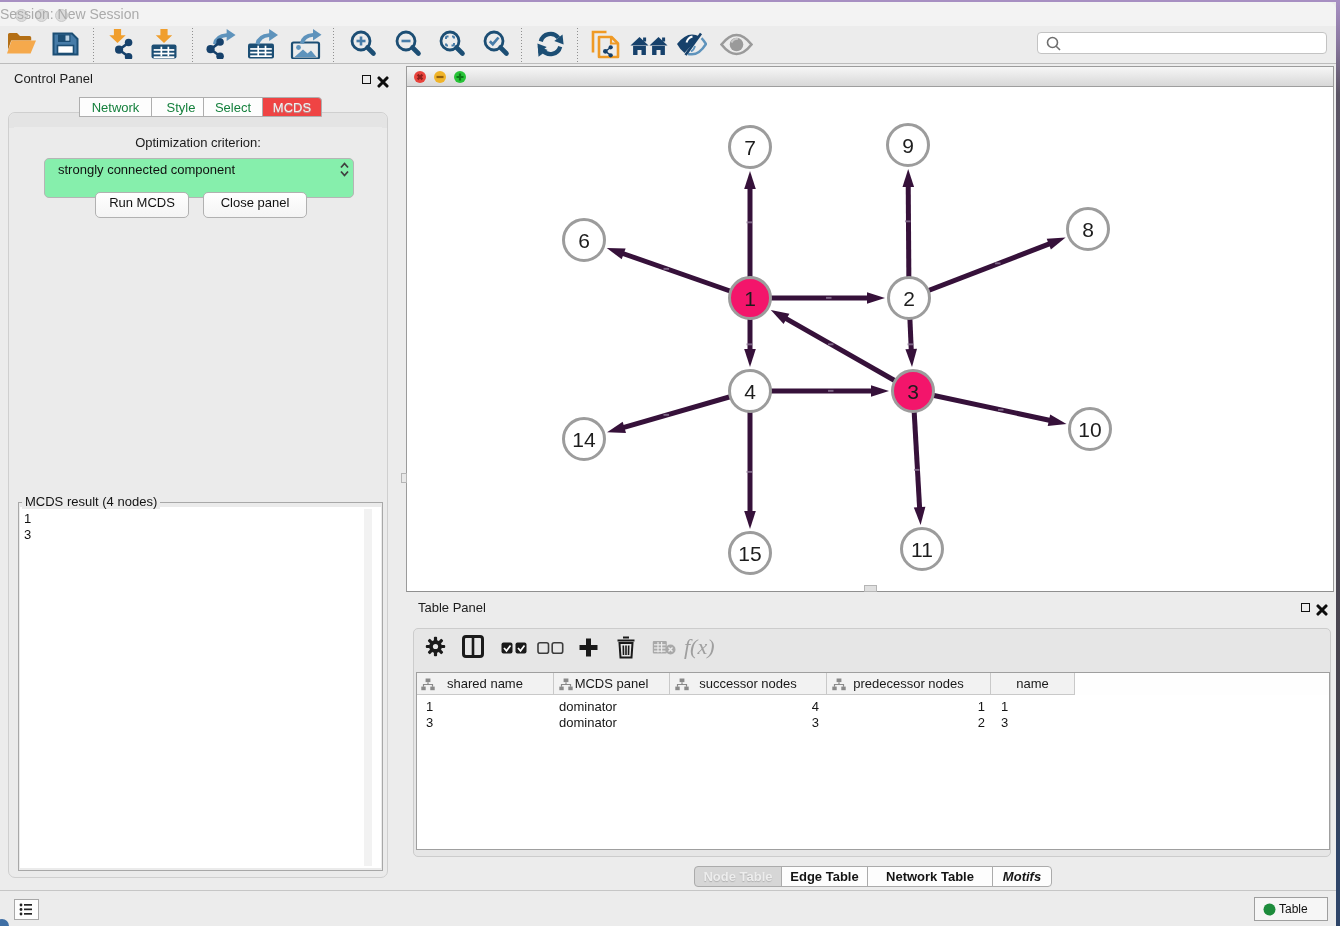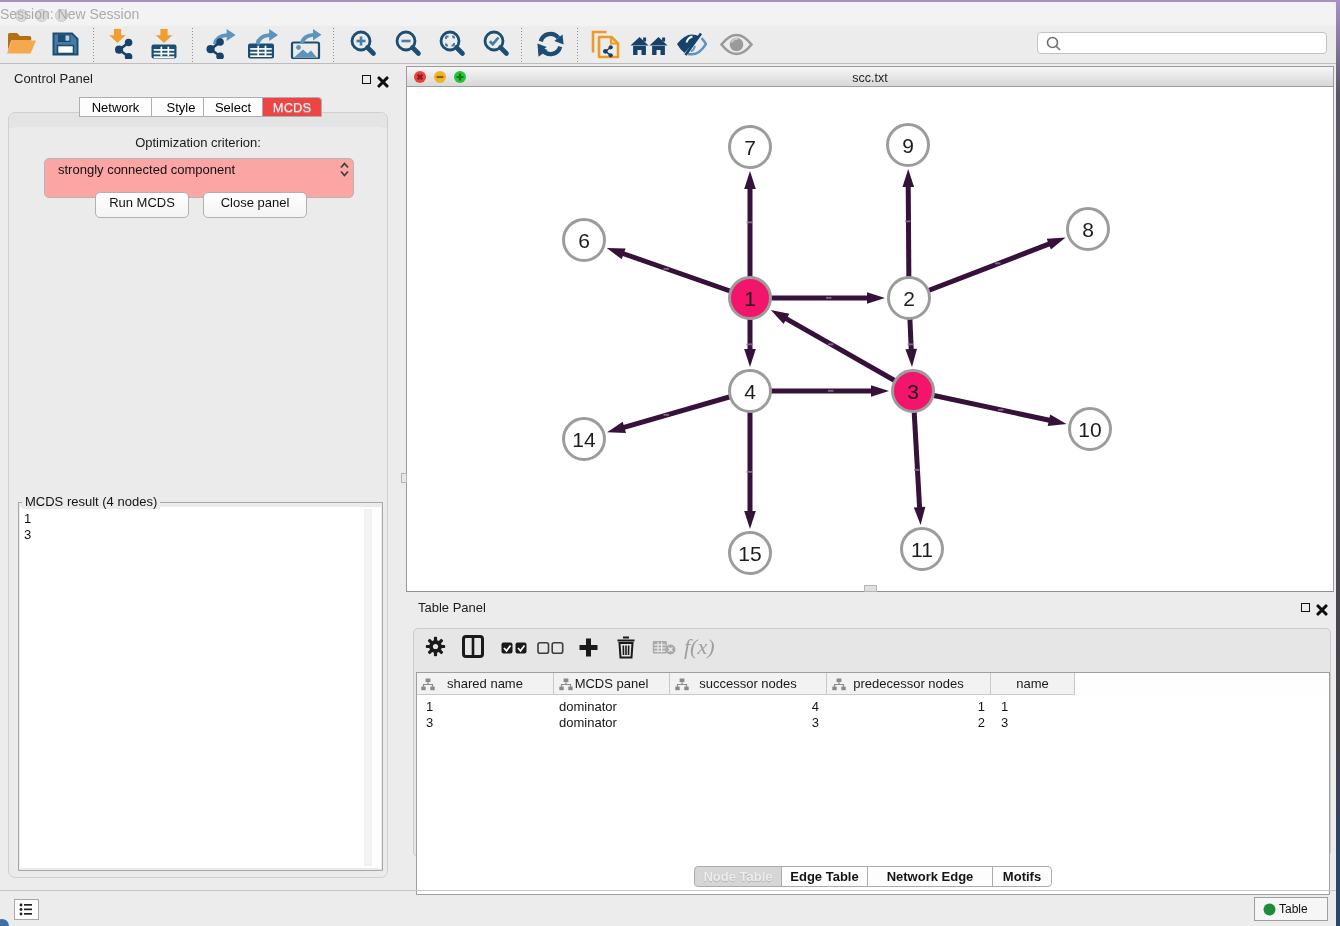--- a/index.html
+++ b/index.html
@@ -12,38 +12,38 @@
 #titlebar { left:0; top:2px; width:1336px; height:24px; background:#f3f3f3; border-top-right-radius:8px; }
 #titlebar .dot { position:absolute; top:7px; width:13px; height:13px; border-radius:50%; background:#dcdcdc; border:1px solid #c9c9c9; }
 #wintitle { position:absolute; left:0; right:0; top:4px; text-align:left; font-size:14px; color:#ababab; }
 #toolbar { left:0; top:26px; width:1336px; height:38px; background:#ececec; border-bottom:1px solid #bcbcbc; }
 .sep { position:absolute; top:2px; height:34px; width:1px; background-image:linear-gradient(#909090 1px, transparent 1px); background-size:1px 3px; }
 .ticon { position:absolute; top:0; }
 #searchbox { position:absolute; left:1037px; top:6px; width:290px; height:22px; background:#fff; border:1px solid #c3c3c3; border-radius:4px; }
 
 #cp-title { left:14px; top:71px; font-size:13px; color:#1c1c1c; }
 .hdr-float { width:9px; height:9px; border:1.5px solid #111; }
-.cptab { position:absolute; top:97px; height:20px; z-index:2; background:#fdfdfd; border:1px solid #aeaeae; font-size:13px; color:#000000; text-align:center; line-height:19px; }
+.cptab { position:absolute; top:97px; height:20px; z-index:2; background:#fdfdfd; border:1px solid #aeaeae; font-size:13px; color:#15803d; text-align:center; line-height:19px; }
 #cp-box { left:8px; top:112px; width:380px; height:766px; background:#ebebeb; border:1px solid #cfcfcf; border-radius:7px; }
 #cp-inner { position:absolute; left:5px; top:14px; width:368px; height:746px; background:#ebebeb; }
 #opt-label { left:0; top:135px; width:396px; text-align:center; font-size:13px; color:#1a1a1a; }
-#opt-select { left:44px; top:158px; width:310px; height:40px; background:#fca5a5; border:1px solid #b5b5b5; border-radius:5px; font-size:13px; color:#111; line-height:21px; padding-left:13px; }
+#opt-select { left:44px; top:158px; width:310px; height:40px; background:#86efac; border:1px solid #b5b5b5; border-radius:5px; font-size:13px; color:#111; line-height:21px; padding-left:13px; }
 .btn { position:absolute; height:26px; background:linear-gradient(#ffffff,#f4f4f4); border:1px solid #b1b1b1; border-radius:5px; font-size:13px; color:#111; text-align:center; line-height:20px; }
 #fieldset { left:18px; top:502px; width:365px; height:369px; border:1px solid #a8a8a8; }
 #fieldset-legend { left:22px; top:494px; background:#ebebeb; padding:0 3px; font-size:13px; color:#141414; }
 #mcds-text { left:20px; top:507px; width:361px; height:361px; background:#fff; font-size:13px; color:#111; padding:4px 0 0 4px; line-height:16px; }
 #mcds-scroll { left:364px; top:509px; width:8px; height:357px; background:#f2f2f2; }
 
 #netwin { left:406px; top:66px; width:928px; height:526px; background:#fff; border:1px solid #9b9b9b; border-bottom-color:#8f8f8f; }
 #net-titlebar { position:absolute; left:0; top:0; width:926px; height:20px; background:linear-gradient(#f6f6f6,#d8d8d8); border-bottom:1px solid #9e9e9e; }
 #net-title { position:absolute; left:0; right:0; top:4px; text-align:center; font-size:12.5px; color:#242424; }
 
 #tp-title { left:418px; top:600px; font-size:13px; color:#1c1c1c; }
 #tp-box { left:413px; top:628px; width:918px; height:229px; background:#e6e6e6; border:1px solid #cccccc; border-radius:5px; }
-#tbl { left:416px; top:672px; width:914px; height:223px; background:#fff; border:1px solid #9f9f9f; }
+#tbl { left:416px; top:672px; width:914px; height:178px; background:#fff; border:1px solid #9f9f9f; }
 .th { position:absolute; top:0; height:22px; background:#f2f2f2; border-right:1px solid #c9c9c9; border-bottom:1px solid #c9c9c9; font-size:13px; color:#191919; }
 .th .lbl { position:absolute; left:0; right:0; top:3px; text-align:center; }
 .td { position:absolute; font-size:13px; color:#161616; }
 .bottab { position:absolute; top:866px; height:21px; z-index:2; background:#fdfdfd; border:1px solid #ababab; font-size:13px; font-weight:bold; color:#141414; text-align:center; line-height:19px; }
 
 #statusline { left:0; top:890px; width:1336px; height:1px; background:#c6c6c6; }
 #listbtn { left:14px; top:899px; width:25px; height:21px; background:#fdfdfd; border:1px solid #a8a8a8; }
 #membtn { left:1254px; top:897px; width:74px; height:24px; background:#f6f6f6; border:1px solid #9f9f9f; font-size:12px; color:#111; }
 </style>
 </head>
@@ -228,21 +228,20 @@
 <div class="abs" id="netwin">
   <div id="net-titlebar">
     <svg style="position:absolute;left:7px;top:4px" width="60" height="12" viewBox="0 0 60 12">
       <circle cx="6" cy="6" r="6" fill="#e8433c"></circle>
           <path d="M3.6 3.6 L8.4 8.4 M8.4 3.6 L3.6 8.4" stroke="#8f1f1c" stroke-width="2.2"></path>
       <circle cx="26" cy="6" r="6" fill="#f0b429"></circle>
           <rect x="22.5" y="4.9" width="7" height="2.2" fill="#92600e"></rect>
       <circle cx="46" cy="6" r="6" fill="#27c337"></circle>
           <path d="M46 2.5 V9.5 M42.5 6 H49.5" stroke="#0d7a18" stroke-width="2.2"></path>
     </svg>
-    <div id="net-title">scc.txt</div>
   </div>
   <svg id="graph" width="926" height="504" viewBox="0 0 926 504" style="position:absolute;left:0px;top:21px;">
 <line x1="343.0" y1="210.0" x2="343.0" y2="97.0" stroke="#36113a" stroke-width="5"></line>
 <path d="M343.0 83.0 L348.8 101.0 L337.2 101.0 Z" fill="#36113a"></path>
 <line x1="343.0" y1="210.0" x2="212.9" y2="164.5" stroke="#36113a" stroke-width="5"></line>
 <path d="M199.7 159.9 L218.6 160.4 L214.7 171.3 Z" fill="#36113a"></path>
 <line x1="343.0" y1="210.0" x2="464.0" y2="210.0" stroke="#36113a" stroke-width="5"></line>
 <path d="M478.0 210.0 L460.0 215.8 L460.0 204.2 Z" fill="#36113a"></path>
 <line x1="343.0" y1="210.0" x2="343.0" y2="265.0" stroke="#36113a" stroke-width="5"></line>
 <path d="M343.0 279.0 L337.2 261.0 L348.8 261.0 Z" fill="#36113a"></path>
@@ -419,22 +418,22 @@
 <div class="td" style="left:500px;top:26px;width:68px;text-align:right;">1</div>
 <div class="td" style="left:584px;top:26px;">1</div>
 <div class="td" style="left:9px;top:42px;">3</div>
 <div class="td" style="left:142px;top:42px;">dominator</div>
 <div class="td" style="left:330px;top:42px;width:72px;text-align:right;">3</div>
 <div class="td" style="left:500px;top:42px;width:68px;text-align:right;">2</div>
 <div class="td" style="left:584px;top:42px;">3</div>
 </div>
 <div class="bottab" style="left:694px; width:88px; background:#d6d6d6; color:#ededed; border-radius:4px 0 0 4px; text-shadow:0 1px 1px #b0b0b0;">Node Table</div>
 <div class="bottab" style="left:781px; width:87px;">Edge Table</div>
-<div class="bottab" style="left:867px; width:126px;">Network Edge</div>
-<div class="bottab" style="left:992px; width:60px; border-radius:0 4px 4px 0;">Motifs</div>
+<div class="bottab" style="left:867px; width:126px;">Network Table</div>
+<div class="bottab" style="left:992px; width:60px; border-radius:0 4px 4px 0;font-style:italic;">Motifs</div>
 
 <div class="abs" id="statusline"></div>
 <div class="abs" id="listbtn"><svg width="23" height="19" viewBox="0 0 23 19">
         <g fill="#222">
           <circle cx="6" cy="5" r="1.4"></circle>
           <rect x="9" y="4" width="8" height="1.7"></rect>
           <circle cx="6" cy="9.5" r="1.4"></circle>
           <rect x="9" y="8.5" width="8" height="1.7"></rect>
           <circle cx="6" cy="14" r="1.4"></circle>
           <rect x="9" y="13" width="8" height="1.7"></rect>

